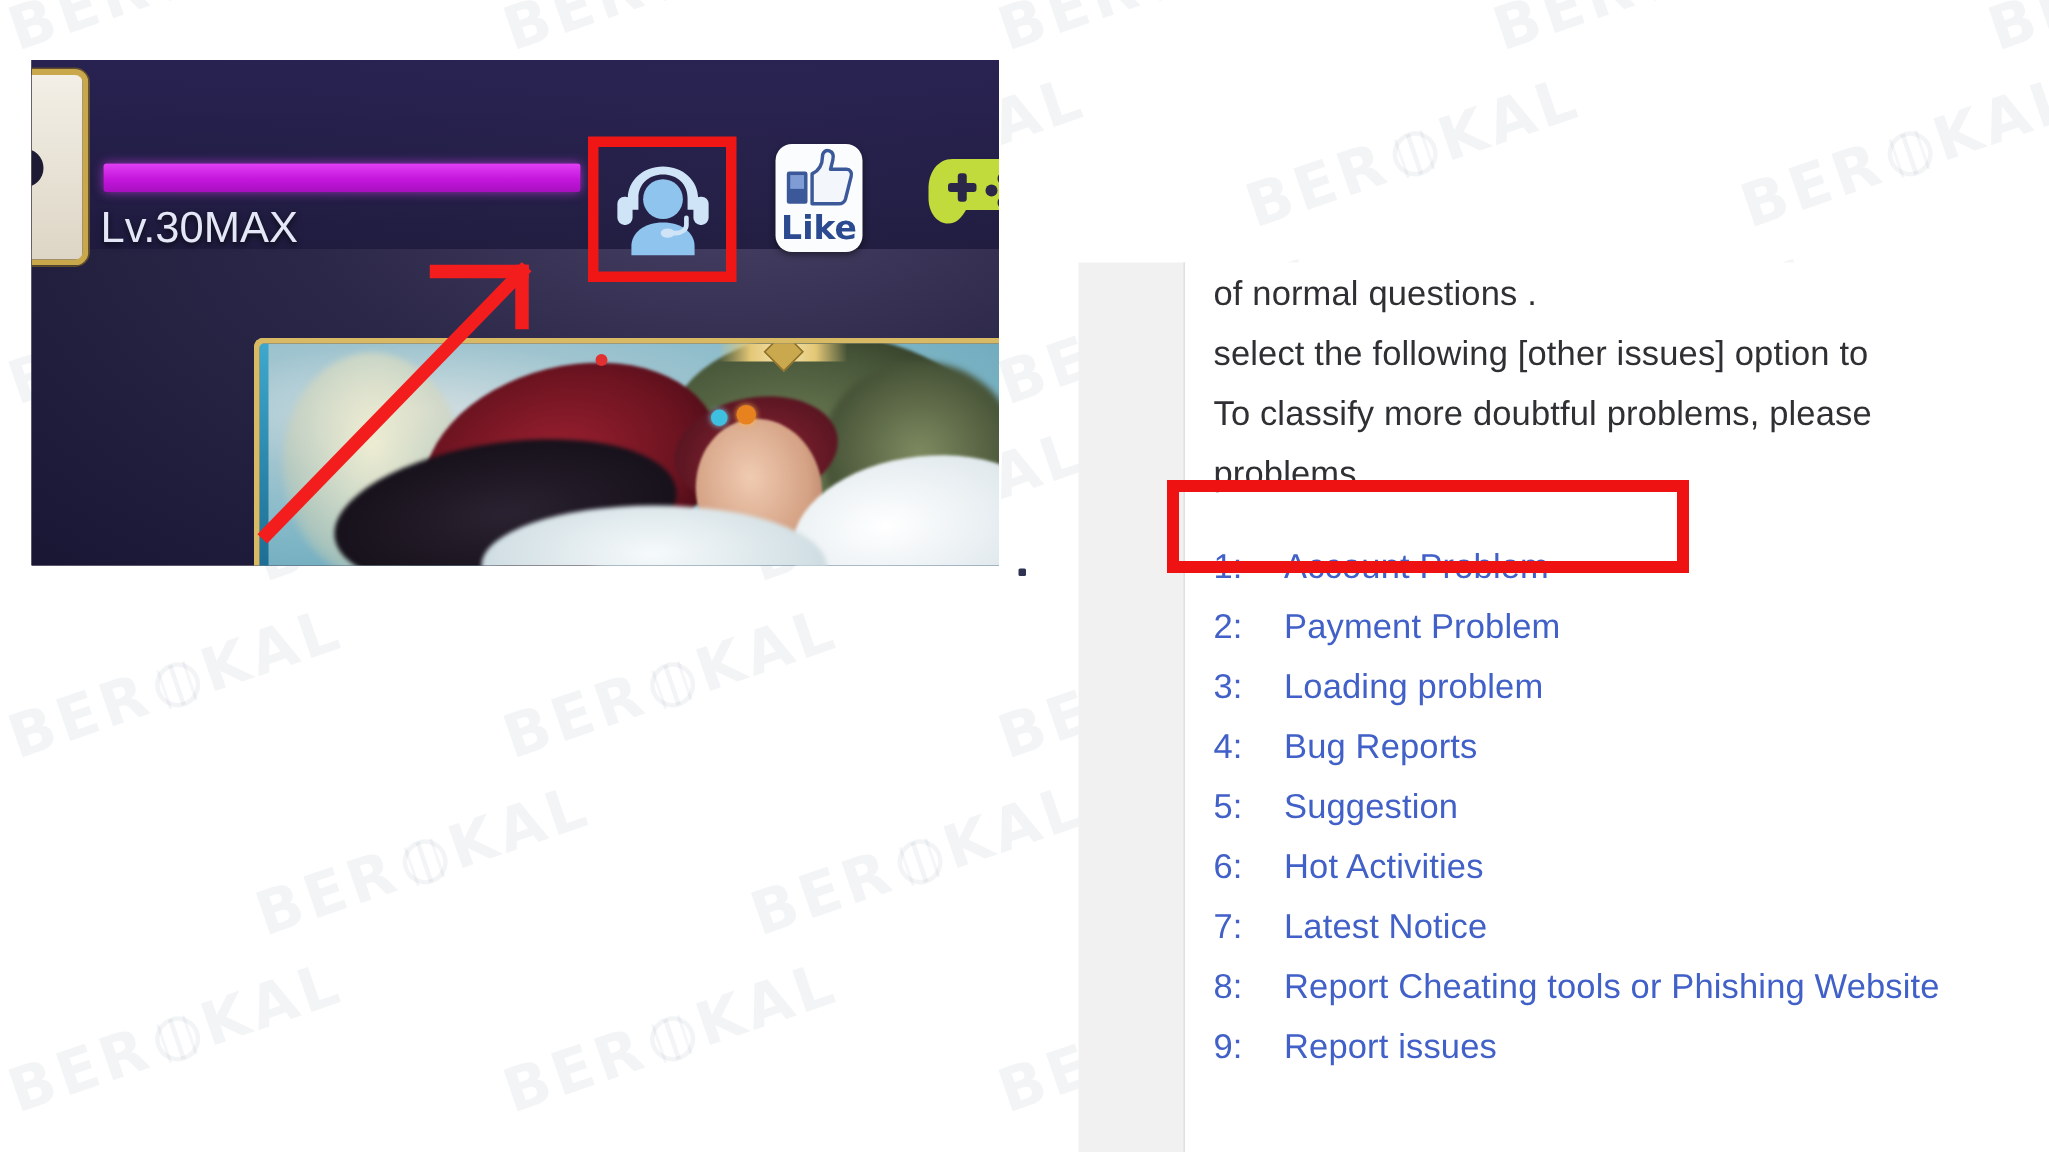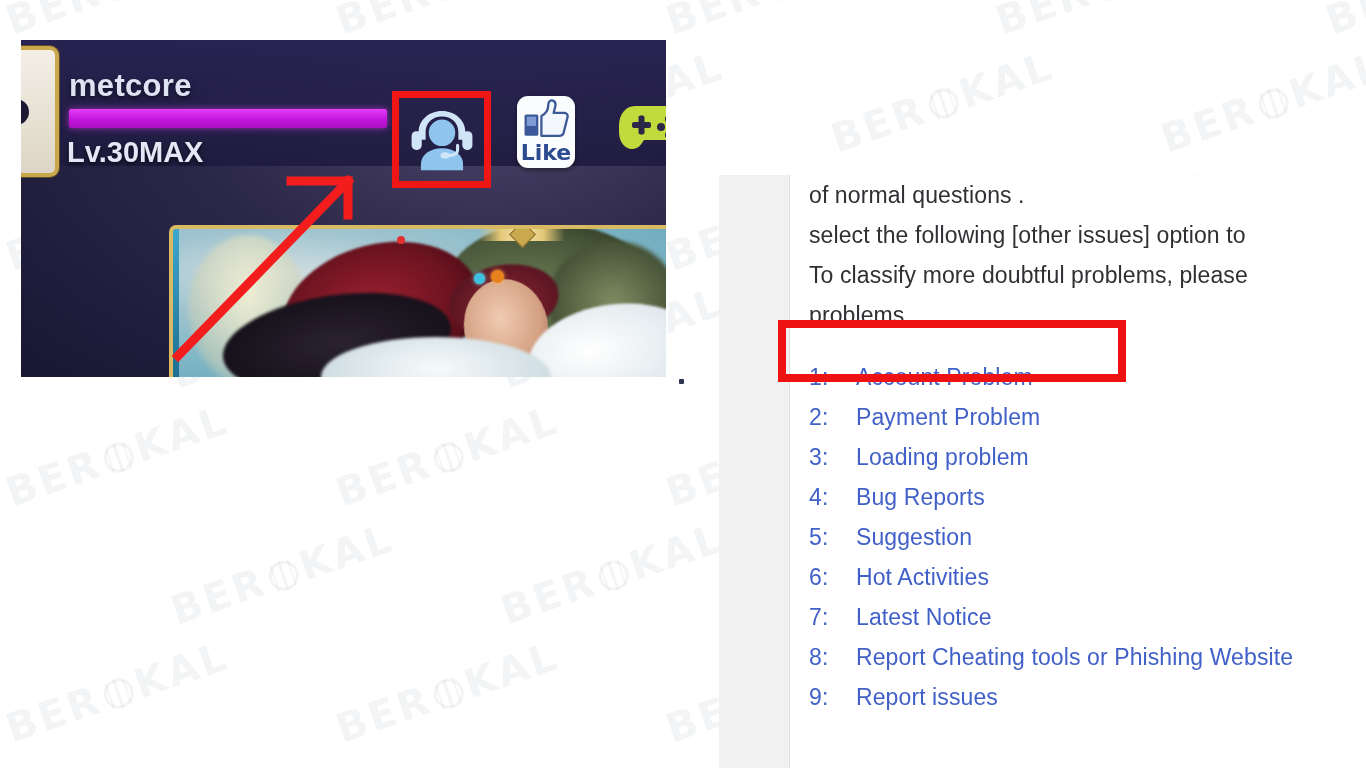--- a/index.html
+++ b/index.html
@@ -154,21 +154,21 @@
     border-radius: 2px;
     background: linear-gradient(180deg, #e13ff5 0%, #c416dc 55%, #a810c0 100%);
     box-shadow: 0 0 7px rgba(220,60,245,0.65);
   }
 
   .gs-level {
     position: absolute;
     left: 46px;
     top: 96px;
     font-size: 29px;
-    font-weight: bold;
+    font-weight: normal;
     color: #e4e7f5;
     text-shadow: 0 2px 4px rgba(0,0,0,0.7);
   }
 
   
   .gs-cs-icon {
     position: absolute;
     left: 382px;
     top: 60px;
     width: 78px;
@@ -448,21 +448,20 @@
 </head>
 <body>
 
 <div id="page">
 
   <div id="game-shot">
     <div class="gs-bg"></div>
 
     <div class="gs-profile">
       <div class="gs-avatar"></div>
-      <div class="gs-name">metcore</div>
       <div class="gs-xpbar-track">
         <div class="gs-xpbar-fill"></div>
       </div>
       <div class="gs-level">Lv.30MAX</div>
 
       <div class="gs-cs-icon">
         <svg viewBox="0 0 100 100" xmlns="http://www.w3.org/2000/svg">
           <path d="M50 14c-17 0-30 12-30 27v10h9V41c0-12 9-20 21-20s21 8 21 20v10h9V41c0-15-13-27-30-27z" fill="#cfe4f7"></path>
           <rect x="11" y="40" width="13" height="24" rx="6" fill="#cfe4f7"></rect>
           <rect x="76" y="40" width="13" height="24" rx="6" fill="#cfe4f7"></rect>

